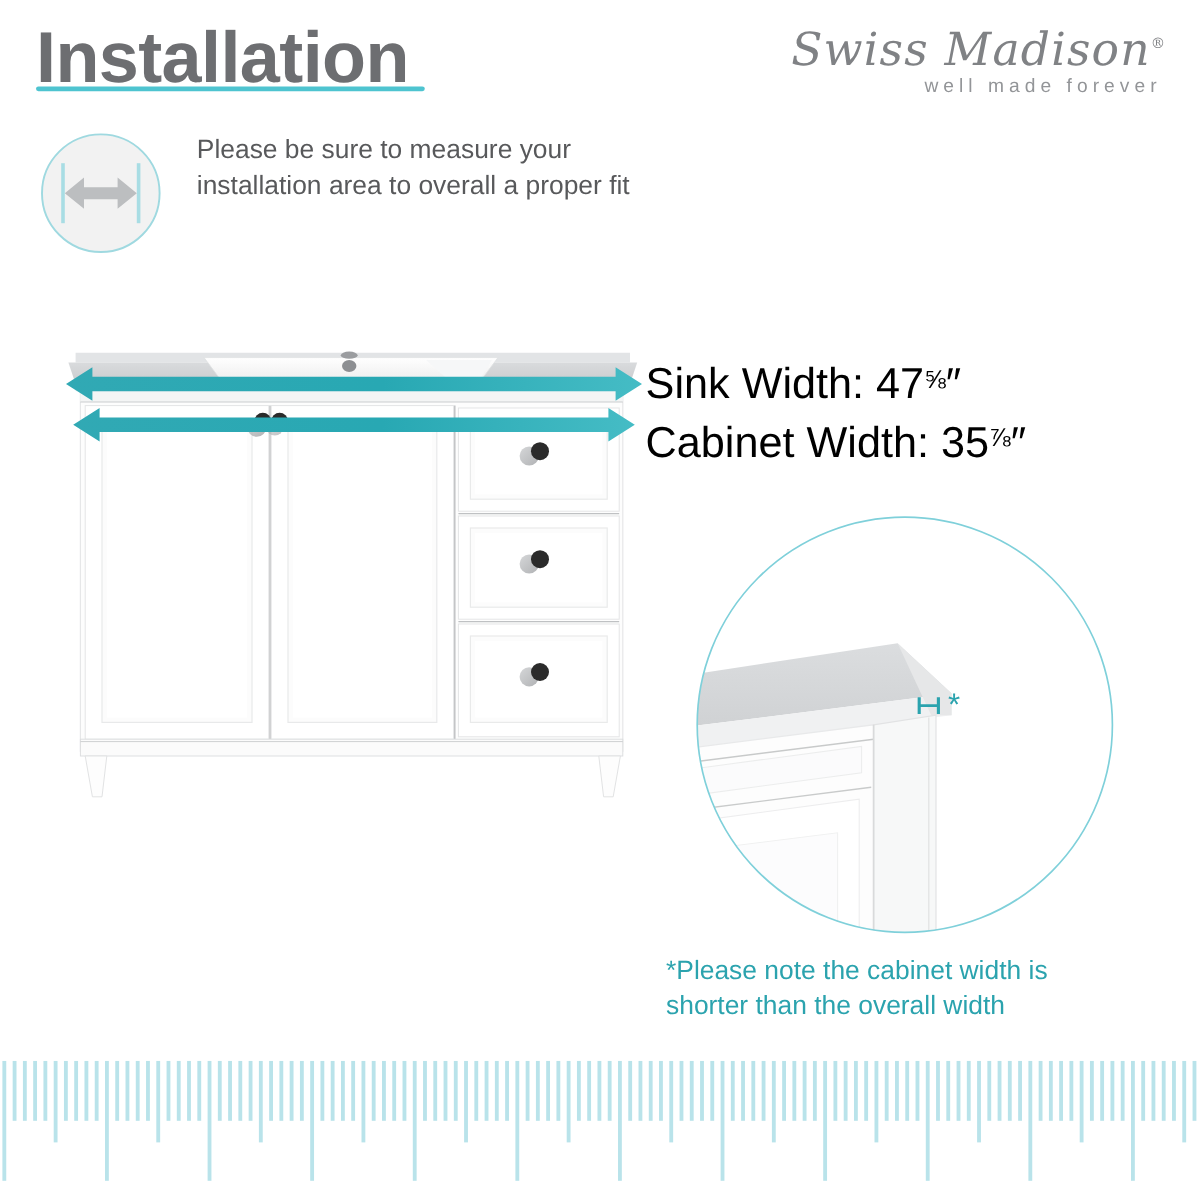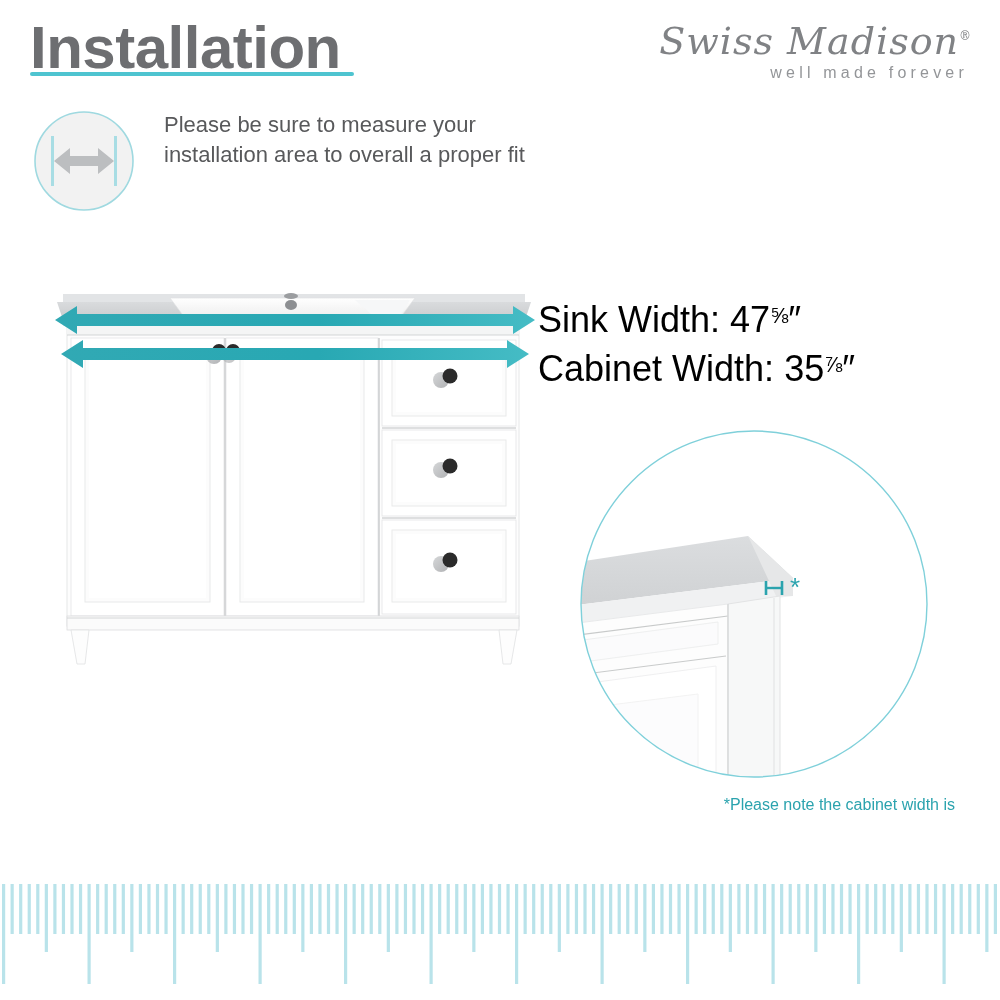--- a/index.html
+++ b/index.html
@@ -127,22 +127,22 @@
     width: 352px;
     height: 352px;
   }
 
   
   #footnote {
     position: absolute;
     left: 555px;
     top: 795px;
     width: 400px;
-    text-align: right;
-    font-size: 16px;
+    text-align: left;
+    font-size: 22px;
     color: #2ba3ae;
     line-height: 1.3;
   }
   #footnote div { white-space: nowrap; }
 
   
   #ruler {
     position: absolute;
     left: 0;
     top: 884px;
@@ -335,20 +335,21 @@
       <line x1="188" y1="153" x2="188" y2="167" stroke="#2ba3ae" stroke-width="2.6"></line>
       <line x1="188" y1="160" x2="204" y2="160" stroke="#2ba3ae" stroke-width="2.4"></line>
       <line x1="204" y1="153" x2="204" y2="167" stroke="#2ba3ae" stroke-width="2.6"></line>
       <text x="212" y="168" font-family="Liberation Sans, sans-serif" font-size="26" fill="#2ba3ae">*</text>
     </g>
   </svg>
 </div>
 
 <div id="footnote">
   <div>*Please note the cabinet width is</div>
+  <div>shorter than the overall width</div>
 </div>
 
 <div id="ruler">
   <svg id="ruler-svg" width="1000" height="116" viewBox="0 0 1000 116">
       <rect x="2.00" y="0" width="3.2" height="100" fill="#b9e3ea"></rect>
       <rect x="10.55" y="0" width="3.2" height="50" fill="#b9e3ea"></rect>
       <rect x="19.10" y="0" width="3.2" height="50" fill="#b9e3ea"></rect>
       <rect x="27.65" y="0" width="3.2" height="50" fill="#b9e3ea"></rect>
       <rect x="36.20" y="0" width="3.2" height="50" fill="#b9e3ea"></rect>
       <rect x="44.75" y="0" width="3.2" height="68" fill="#b9e3ea"></rect>

